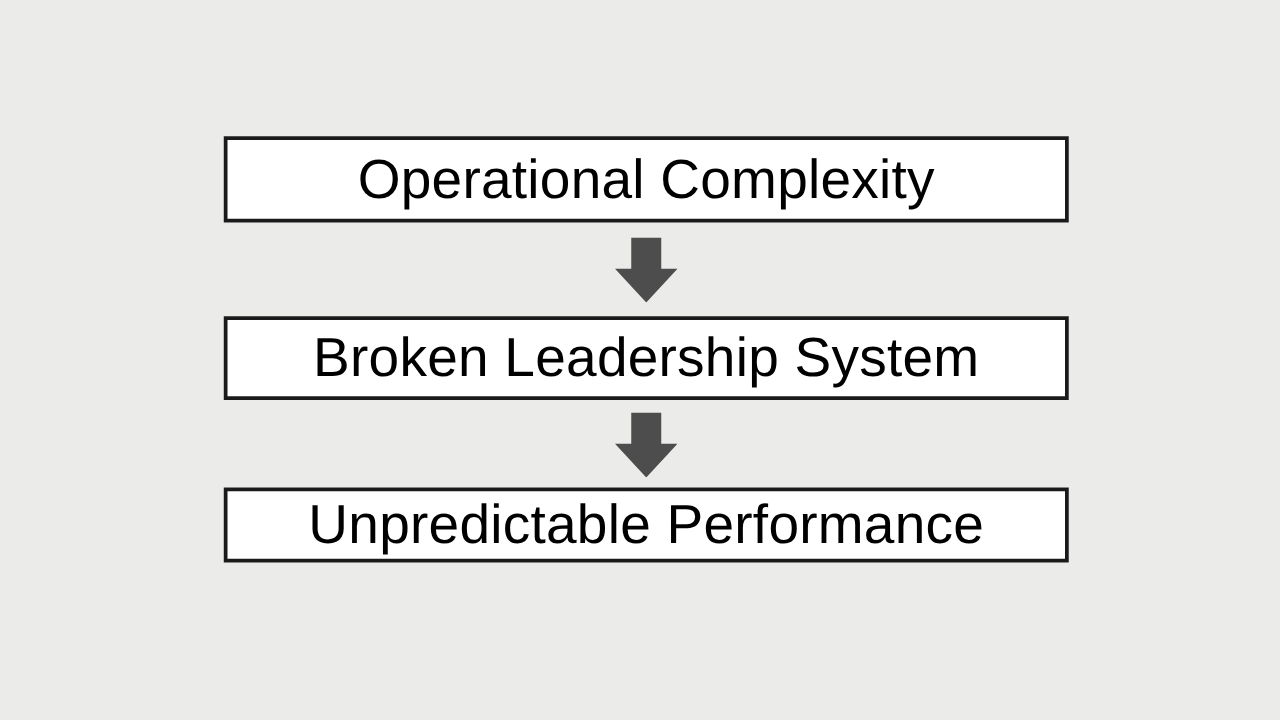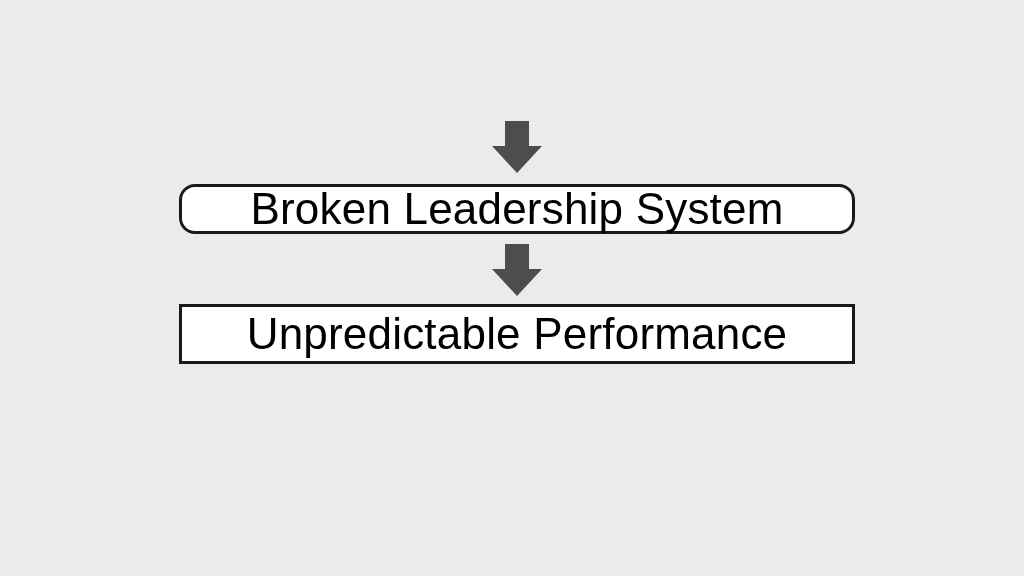--- a/index.html
+++ b/index.html
@@ -40,38 +40,41 @@
     align-items: center;
     justify-content: center;
     color: var(--text);
     font-size: 44px;
     font-weight: 500;
     letter-spacing: 0.2px;
     white-space: nowrap;
     line-height: 1;
   }
   .flow-box.box-1{ height: 69px; }
-  .flow-box.box-2{ height: 50px; border-radius: 16px; }
+  .flow-box.box-2{ height: 67px; }
   .flow-box.box-3{ height: 60px; }
   .flow-arrow{
     display: block;
     width: 50px;
     height: 52px;
   }
   .arrow-gap-1{ margin-top: 12px; margin-bottom: 11px; }
   .arrow-gap-2{ margin-top: 10px; margin-bottom: 8px; }
   .flow-arrow svg{ display:block; width:100%; height:100%; }
   .flow-arrow polygon{ fill: var(--arrow); }
 </style>
 </head>
 <body>
 
 <div class="canvas">
   <div class="flow-column">
 
+    <div class="flow-box box-1">
+      <span>Operational Complexity</span>
+    </div>
 
     <span class="flow-arrow arrow-gap-1">
       <svg viewBox="0 0 50 52" xmlns="http://www.w3.org/2000/svg" aria-hidden="true">
         <polygon points="13,0 37,0 37,25 50,25 25,52 0,25 13,25"></polygon>
       </svg>
     </span>
 
     <div class="flow-box box-2">
       <span>Broken Leadership System</span>
     </div>

